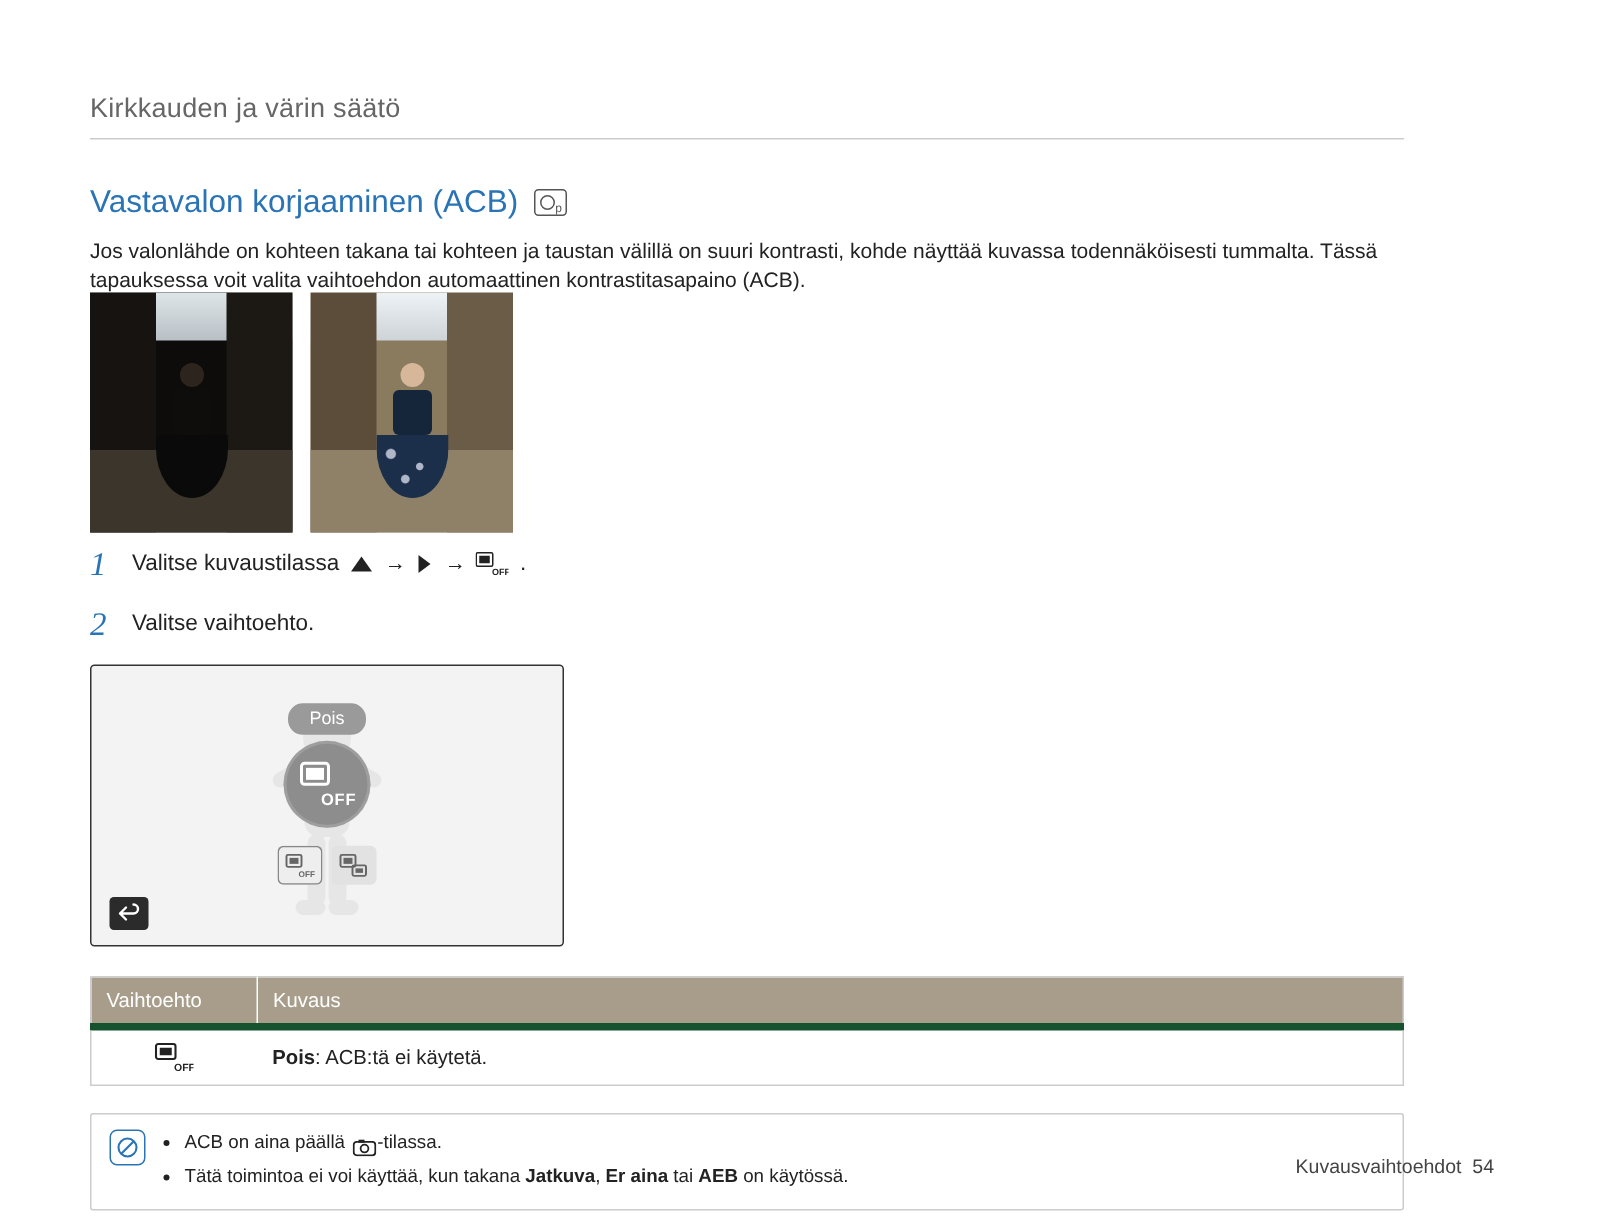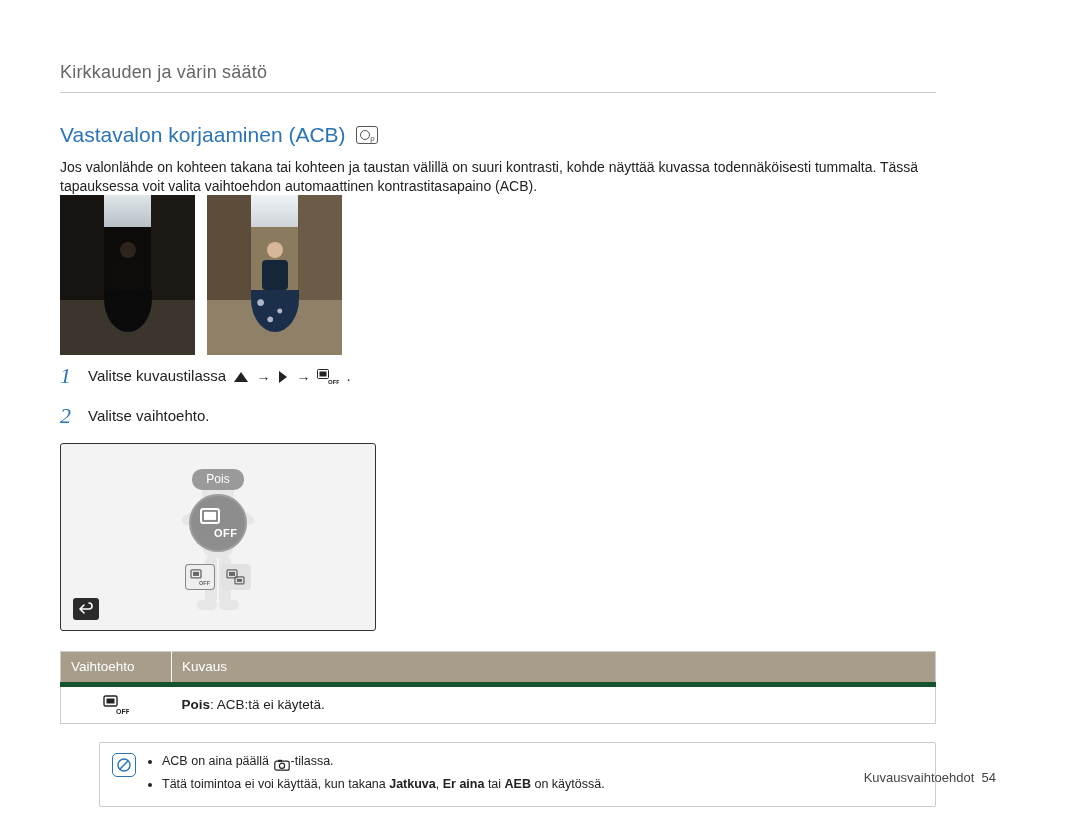--- a/index.html
+++ b/index.html
@@ -227,21 +227,20 @@
   .opt-table tbody td.icon-cell { text-align:center; }
   
   .info-box {
     border:1px solid #ccc;
     border-radius:2px;
     padding:10px 14px 10px 12px;
     display:flex;
     gap:10px;
     font-size:12.5px;
     line-height:1.35;
-    margin-left:39px;
   }
   .info-box .info-icon {
     flex:0 0 22px;
     height:22px; width:22px;
     border:1.5px solid #2a74b6; border-radius:5px;
     display:flex; align-items:center; justify-content:center;
     color:#2a74b6;
   }
   .info-box ul { margin:0; padding-left: 16px; }
   .info-box li { margin-bottom:3px; }

